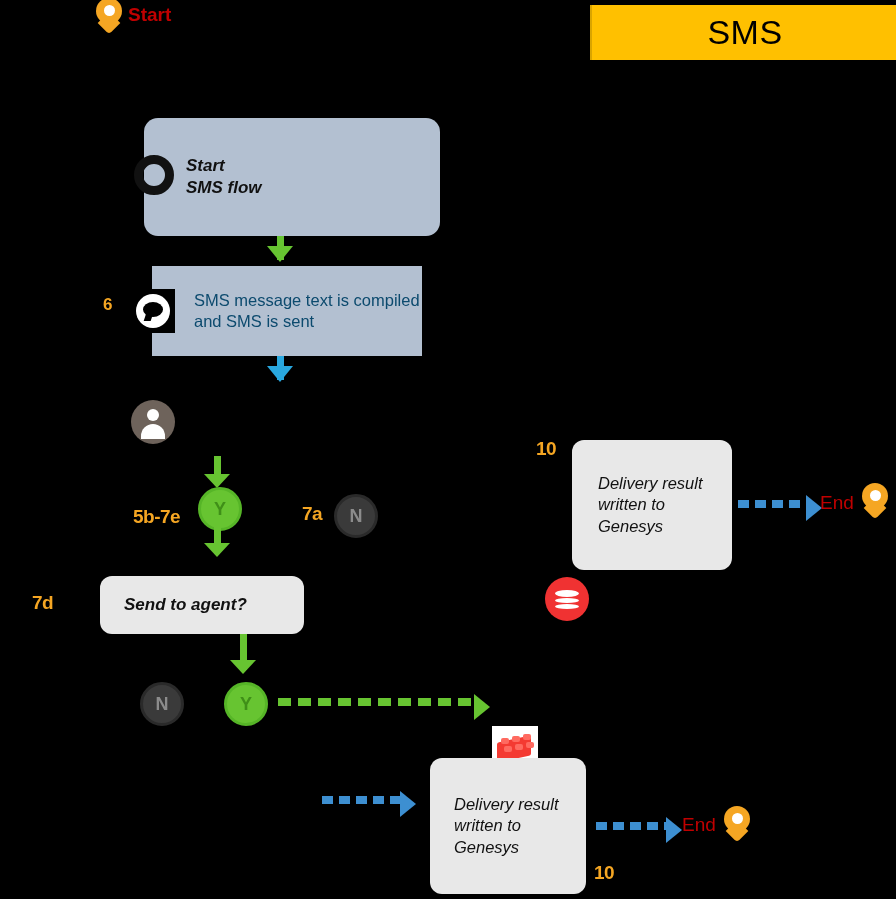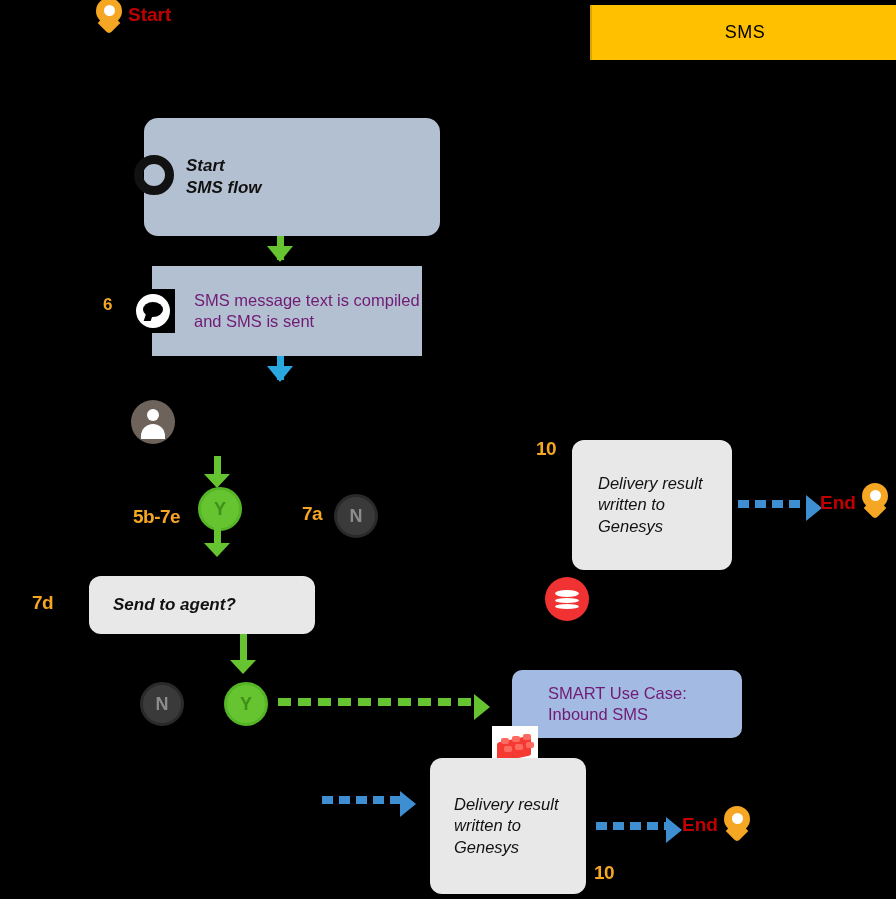--- a/index.html
+++ b/index.html
@@ -8,45 +8,45 @@
   .canvas{position:absolute;left:0;top:0;width:896px;height:899px;background:#000;}
 
   
   .node{position:absolute;box-sizing:border-box;display:flex;align-items:center;}
   .node .txt{white-space:pre-line;line-height:1.28;}
 
   
   .banner{position:absolute;left:590px;top:5px;width:306px;height:55px;
           background:#ffc000;display:flex;align-items:center;justify-content:center;
           border-left:2px solid #d9a400;}
-  .banner .txt{font-size:18px;color:#000;letter-spacing:.5px;}
+  .banner .txt{font-size:34px;color:#000;letter-spacing:.5px;}
 
   
   .box-blue{background:#b3c0d1;border-radius:14px;}
   .box-blue-sq{background:#b3c0d1;border-radius:0;}
   .box-grey{background:#e8e8e8;border-radius:12px;}
   .box-smart{background:#a3bbe3;border-radius:10px;}
 
-  .lbl-normal{font-size:16.5px;color:#701a75;font-style:normal;font-weight:400;}
+  .lbl-normal{font-size:16.5px;color:#0c4a6e;font-style:normal;font-weight:400;}
   .lbl-italic-b{font-size:17px;color:#111;font-style:italic;font-weight:bold;}
   .lbl-italic{font-size:16.5px;color:#111;font-style:italic;font-weight:400;}
 
   
   .step{position:absolute;color:#f5a623;font-weight:bold;font-size:19px;
         letter-spacing:-.5px;}
 
   
   .pin{position:absolute;width:26px;height:34px;}
   .pin .body{position:absolute;left:0;top:0;width:26px;height:26px;border-radius:50% 50% 50% 50%;
              background:#f5a623;}
   .pin .tip{position:absolute;left:5px;top:17px;width:16px;height:16px;background:#f5a623;
             transform:rotate(45deg);border-radius:0 0 4px 0;}
   .pin .dot{position:absolute;left:7.5px;top:6.5px;width:11px;height:11px;border-radius:50%;
             background:#fff;z-index:2;}
-  .endtxt{position:absolute;color:#c00000;font-weight:bold;font-size:19px;}
+  .endtxt{position:absolute;color:#c00000;font-weight:normal;font-size:19px;}
   .starttxt{position:absolute;color:#c00000;font-weight:bold;font-size:19px;}
 
   
   .ic{position:absolute;display:flex;align-items:center;justify-content:center;}
   .ic-chat{width:44px;height:44px;background:#000;}
   .ic-chat .bubble{width:34px;height:34px;border-radius:50%;background:#fff;position:relative;}
   .ic-chat .bubble:before{content:"";position:absolute;left:7px;top:8px;width:20px;height:15px;
        border-radius:50%;background:#000;}
   .ic-chat .bubble:after{content:"";position:absolute;left:9px;top:19px;width:7px;height:8px;
        background:#000;transform:skewX(-18deg);}
@@ -132,42 +132,39 @@
   <div class="step" style="left:133px;top:506px;">5b-7e</div>
 
   <div class="step" style="left:302px;top:503px;">7a</div>
   <div class="ic ic-yn ic-n" style="left:334px;top:494px;">
     <span>N</span>
   </div>
 
   <div class="arr arr-v" style="left:214px;top:525px;height:26px;background:#67c431;"></div>
   <div class="arr-head-d" style="left:204px;top:543px;border-top:14px solid #67c431;"></div>
 
-  <div class="node box-grey" style="left:89px;top:576px;width:226px;height:58px;padding-left:24px;">
+  <div class="node box-grey" style="left:100px;top:576px;width:204px;height:58px;padding-left:24px;">
     <span class="txt lbl-italic-b">Send to agent?</span>
   </div>
   <div class="step" style="left:32px;top:592px;">7d</div>
 
   <div class="arr arr-v" style="left:240px;top:634px;height:36px;background:#67c431;"></div>
   <div class="arr-head-d" style="left:230px;top:660px;border-top:14px solid #67c431;"></div>
 
   <div class="ic ic-yn ic-y" style="left:224px;top:682px;">
     <span>Y</span>
   </div>
   <div class="ic ic-yn ic-n" style="left:140px;top:682px;">
     <span>N</span>
   </div>
 
   <div class="dash-h" style="left:278px;top:698px;width:196px;
        background:repeating-linear-gradient(to right,#67c431 0 13px,transparent 13px 20px);"></div>
   <div class="arr-head-r" style="left:474px;top:694px;border-left:16px solid #67c431;"></div>
 
-  <div class="node box-smart" style="left:512px;top:670px;width:230px;height:68px;padding-left:36px;">
-    <span class="txt lbl-normal">SMART Use Case: Inbound SMS</span>
-  </div>
   <div class="ic ic-lego" style="left:492px;top:682px;">
     <div class="brick"></div>
     <div class="s" style="left:9px;top:12px;"></div>
     <div class="s" style="left:20px;top:10px;"></div>
     <div class="s" style="left:31px;top:8px;"></div>
     <div class="s" style="left:12px;top:20px;"></div>
     <div class="s" style="left:23px;top:18px;"></div>
     <div class="s" style="left:34px;top:16px;"></div>
   </div>
 

